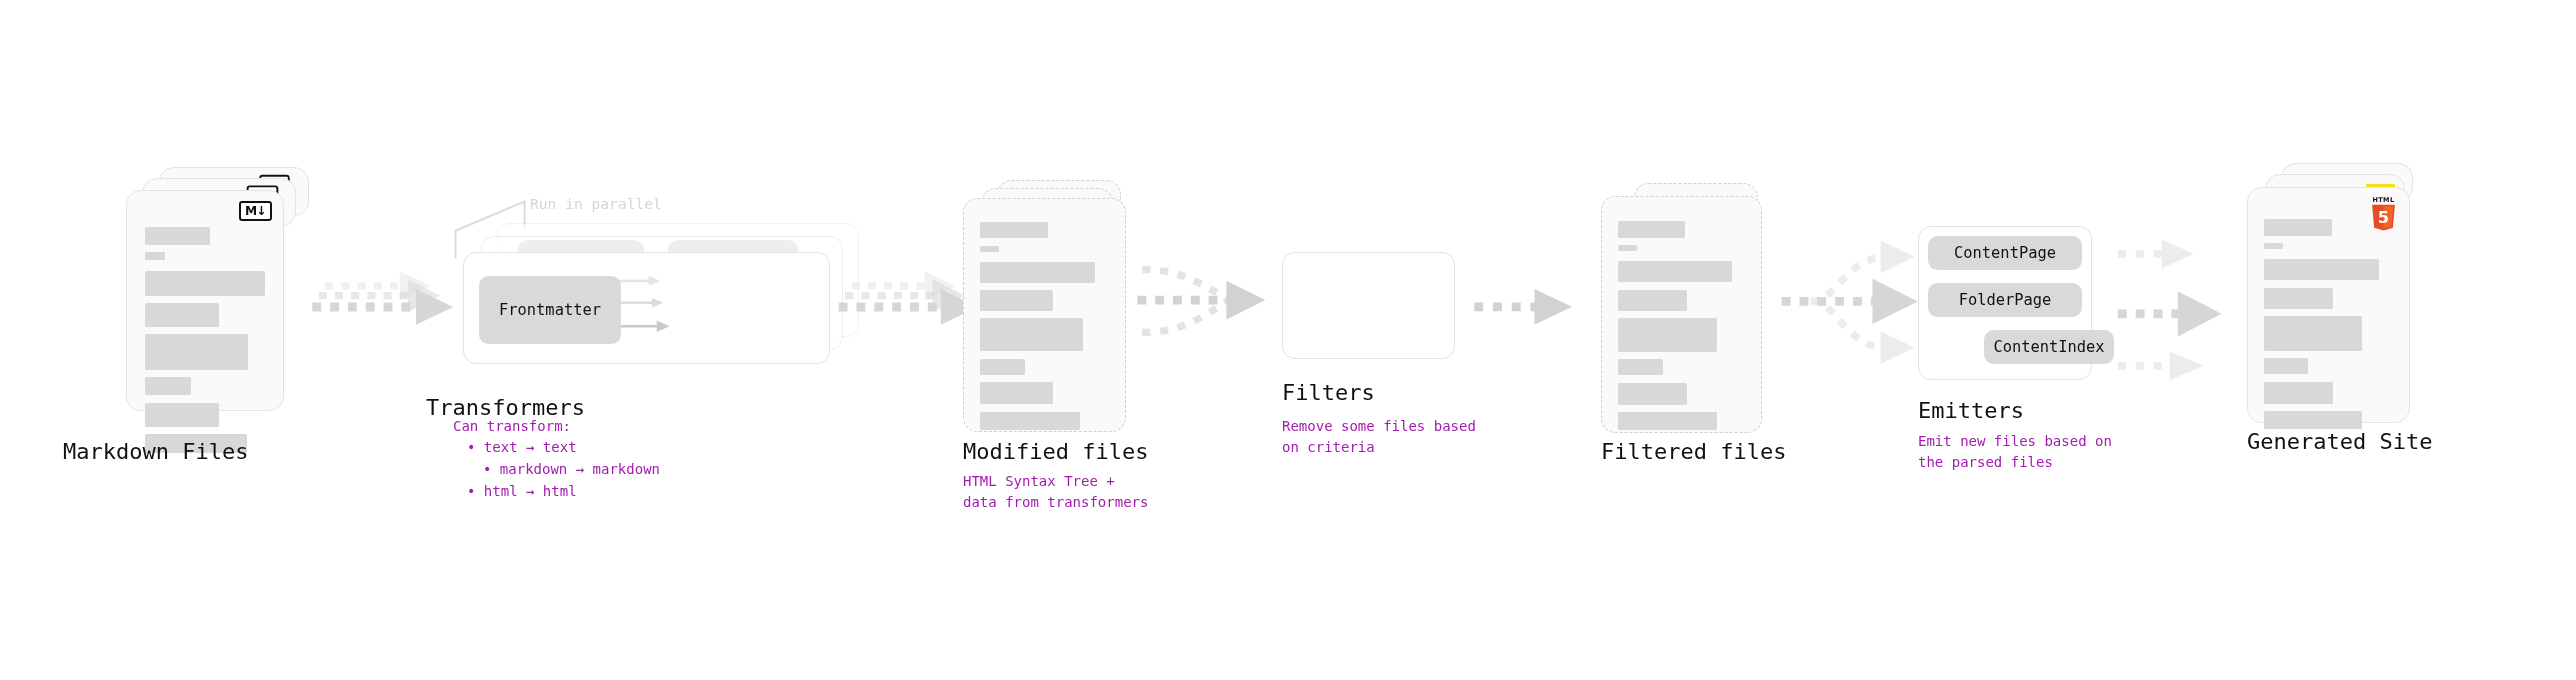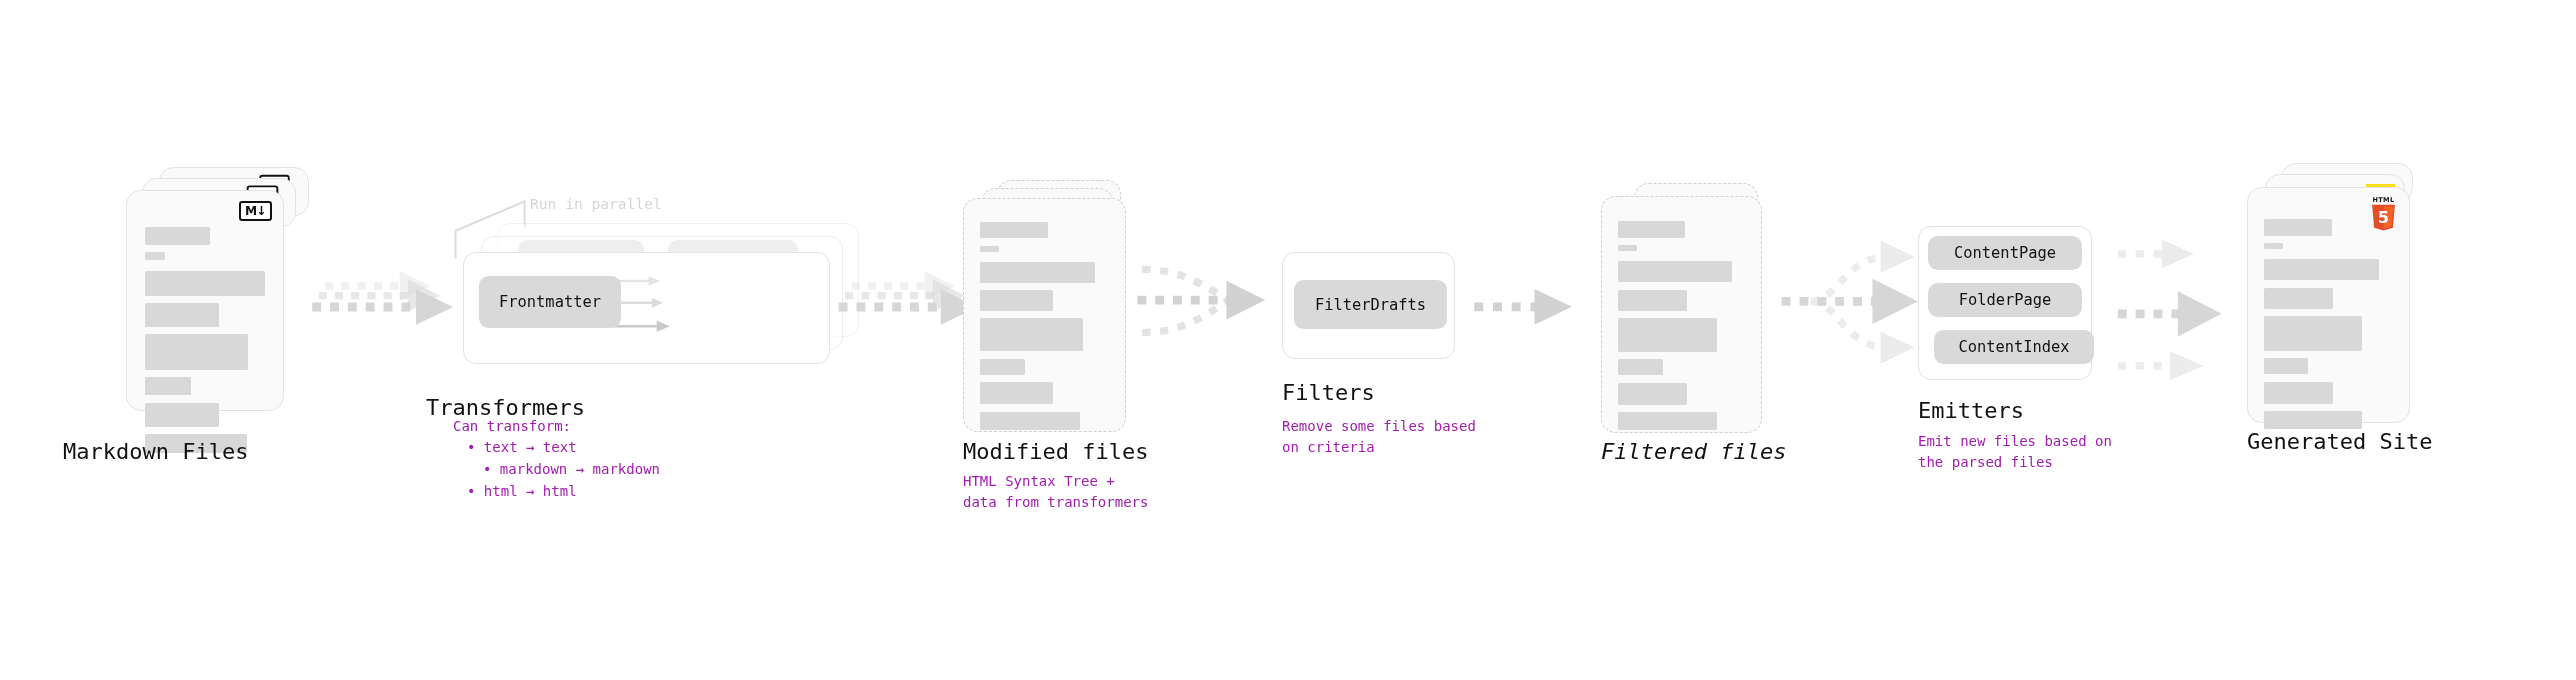--- a/index.html
+++ b/index.html
@@ -162,21 +162,21 @@
     <g stroke="#dcdcdc" stroke-width="3" fill="none">
       <line x1="2" y1="43" x2="52" y2="43"></line>
         <polygon points="50,37 64,43 50,49" fill="#dcdcdc" stroke="none"></polygon>
     </g>
     <g stroke="#c9c9c9" stroke-width="3" fill="none">
       <line x1="2" y1="72" x2="58" y2="72"></line>
         <polygon points="56,65 72,72 56,79" fill="#c9c9c9" stroke="none"></polygon>
     </g>
   </svg>
 
-  <div class="chip" style="left:479px; top:276px; width:142px; height:52px;">Frontmatter</div>
+  <div class="chip" style="left:479px; top:276px; width:142px; height:68px;">Frontmatter</div>
 
   <div class="title" style="left:426px; top:384px;margin-top:11px;">Transformers</div>
   <div class="sub" style="left:453px; top:416px;">Can transform:</div>
   <div class="sub" style="left:467px; top:437px;">•&nbsp;<span>text → text</span></div>
   <div class="sub" style="left:467px; top:459px;margin-left:16px;">•&nbsp;<span>markdown → markdown</span></div>
   <div class="sub" style="left:467px; top:481px;">•&nbsp;<span>html → html</span></div>
 
   <svg style="left:837px; top:268px;" width="146" height="65" viewBox="0 0 180 80">
     <g stroke="#d6d6d6" stroke-width="9" stroke-dasharray="10 10" opacity="0.35">
       <line x1="18" y1="22" x2="114" y2="22"></line>
@@ -217,21 +217,20 @@
       <path d="M10 14 C 60 14, 85 34, 118 52"></path>
       <path d="M10 92 C 60 92, 85 72, 118 52"></path>
     </g>
     <g stroke="#d2d2d2" stroke-width="11" stroke-dasharray="11 11">
       <line x1="4" y1="52" x2="120" y2="52"></line>
     </g>
     <polygon points="114,28 162,52 114,76" fill="#d2d2d2"></polygon>
   </svg>
 
   <div class="pbox" style="left:1282px; top:252px; width:173px; height:107px;"></div>
-  <div class="chip" style="left:1294px; top:280px; width:153px; height:49px;">FilterDrafts</div>
   <div class="title" style="left:1282px; top:380px;">Filters</div>
   <div class="sub" style="left:1282px; top:416px;">Remove some files based
 on criteria</div>
 
   <svg style="left:1471px; top:284px;" width="114" height="49" viewBox="0 0 140 60">
     <g stroke="#d2d2d2" stroke-width="11" stroke-dasharray="11 12">
       <line x1="4" y1="28" x2="84" y2="28"></line>
     </g>
     <polygon points="78,6 124,28 78,50" fill="#d2d2d2"></polygon>
   </svg>
@@ -244,39 +243,39 @@
         <div class="ln" style="width:15%; height:6.5px; margin-bottom:9.8px;"></div>
         <div class="ln" style="width:92%; height:21px;"></div>
         <div class="ln" style="width:56%; height:21px;"></div>
         <div class="ln" style="width:80%; height:34px;"></div>
         <div class="ln" style="width:36%; height:16.3px;"></div>
         <div class="ln" style="width:56%; height:22px;"></div>
         <div class="ln" style="width:80%; height:18px;"></div>
       </div>
     </div>
   </div>
-  <div class="title" style="left:1601px; top:439px;font-style:italic;">Filtered files</div>
+  <div class="title" style="left:1601px; top:439px;">Filtered files</div>
 
   <svg style="left:1780px; top:234px;" width="146" height="138" viewBox="0 0 180 170">
     <g fill="none" stroke="#ececec" stroke-width="9" stroke-dasharray="10 12">
       <path d="M38 83 C 70 83, 80 30, 130 28"></path>
       <path d="M38 83 C 70 83, 80 138, 130 140"></path>
     </g>
     <polygon points="124,8 166,28 124,48" fill="#ececec"></polygon>
     <polygon points="124,120 166,140 124,160" fill="#ececec"></polygon>
     <g stroke="#d6d6d6" stroke-width="11" stroke-dasharray="11 11">
       <line x1="2" y1="83" x2="120" y2="83"></line>
     </g>
     <polygon points="114,55 170,83 114,111" fill="#d6d6d6"></polygon>
   </svg>
 
   <div class="pbox" style="left:1918px; top:226px; width:174px; height:154px;"></div>
   <div class="chip" style="left:1928px; top:236px; width:154px; height:34px;">ContentPage</div>
   <div class="chip" style="left:1928px; top:283px; width:154px; height:34px;">FolderPage</div>
-  <div class="chip" style="left:1934px; top:330px; width:160px; height:34px;">ContentIndex</div>
+  <div class="chip" style="left:1984px; top:330px; width:130px; height:34px;">ContentIndex</div>
   <div class="title" style="left:1918px; top:398px;">Emitters</div>
   <div class="sub" style="left:1918px; top:431px;">Emit new files based on
 the parsed files</div>
 
   <svg style="left:2113px; top:236px;" width="154" height="146" viewBox="0 0 190 180">
     <g stroke="#ececec" stroke-width="9" stroke-dasharray="10 12">
       <line x1="6" y1="22" x2="66" y2="22"></line>
     </g>
     <polygon points="60,4 100,22 60,40" fill="#ececec"></polygon>
     <g stroke="#d6d6d6" stroke-width="11" stroke-dasharray="11 11">

